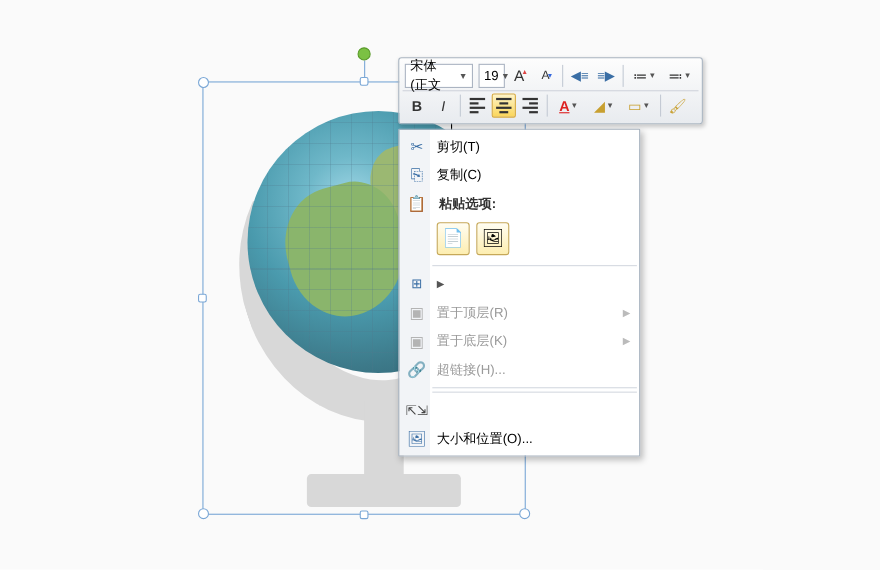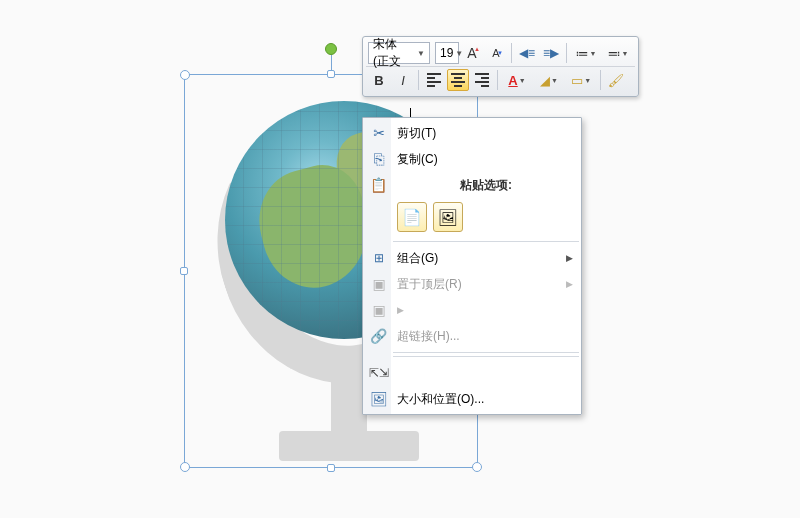--- a/index.html
+++ b/index.html
@@ -127,21 +127,21 @@
       width: 140px;
       height: 30px;
       background: #d8d8d8;
       border-radius: 4px;
     }
     
     
     .mini-toolbar {
       position: absolute;
       left: 362px;
-      top: 36px;
+      top: 52px;
       background: linear-gradient(#fdfdfd, #e8ebef);
       border: 1px solid #a9b4c0;
       border-radius: 3px;
       box-shadow: 1px 2px 4px rgba(0,0,0,0.2);
       padding: 3px;
     }
     .tb-row {
       display: flex;
       align-items: center;
       gap: 2px;
@@ -236,21 +236,20 @@
     .cm-item.disabled .cm-arrow { color: #bbb; }
     .cm-sep {
       height: 1px;
       background: #d4d9e0;
       margin: 3px 2px 3px 30px;
     }
     .cm-header {
       font-weight: bold;
       color: #333;
       padding-left: 2px;
-      text-align: center;
     }
     .paste-options {
       display: flex;
       gap: 6px;
       padding: 4px 0 6px 34px;
     }
     .paste-opt {
       width: 30px;
       height: 30px;
       border: 1px solid #c6a858;
@@ -408,30 +407,30 @@
     <div class="paste-opt">
         <span>📄</span>
       </div>
     <div class="paste-opt">
         <span>🖼</span>
       </div>
   </div>
   <div class="cm-sep"></div>
   <div class="cm-item">
     <div class="cm-icon ico-group">⊞</div>
-    <div class="cm-label">组合(G)</div>
     <div class="cm-arrow">▶</div>
   </div>
   <div class="cm-item disabled">
     <div class="cm-icon ico-layer">▣</div>
     <div class="cm-label">置于顶层(R)</div>
     <div class="cm-arrow">▶</div>
   </div>
   <div class="cm-item disabled">
     <div class="cm-icon ico-layer">▣</div>
+    <div class="cm-label">置于底层(K)</div>
     <div class="cm-arrow">▶</div>
   </div>
   <div class="cm-item disabled">
     <div class="cm-icon ico-link">🔗</div>
     <div class="cm-label">超链接(H)...</div>
   </div>
   <div class="cm-sep"></div>
   <div class="cm-sep"></div>
   <div class="cm-item">
     <div class="cm-icon ico-size">⇱⇲</div>

